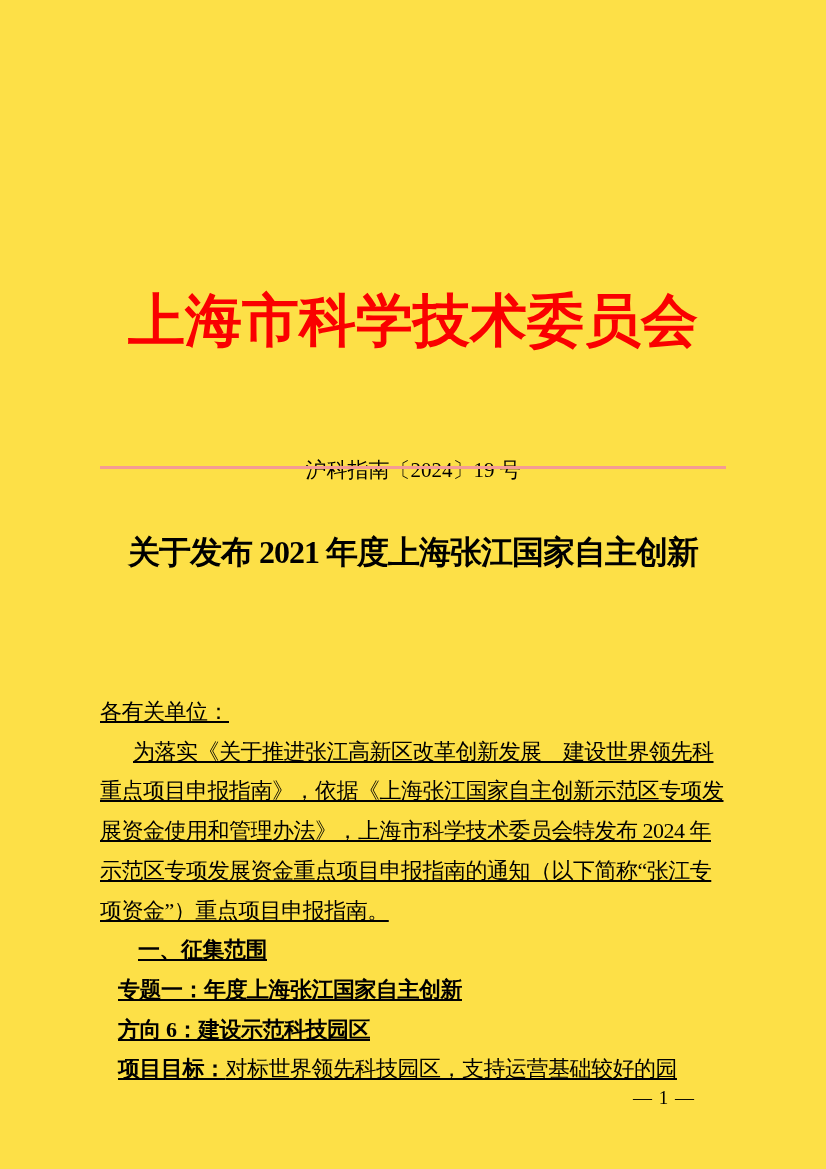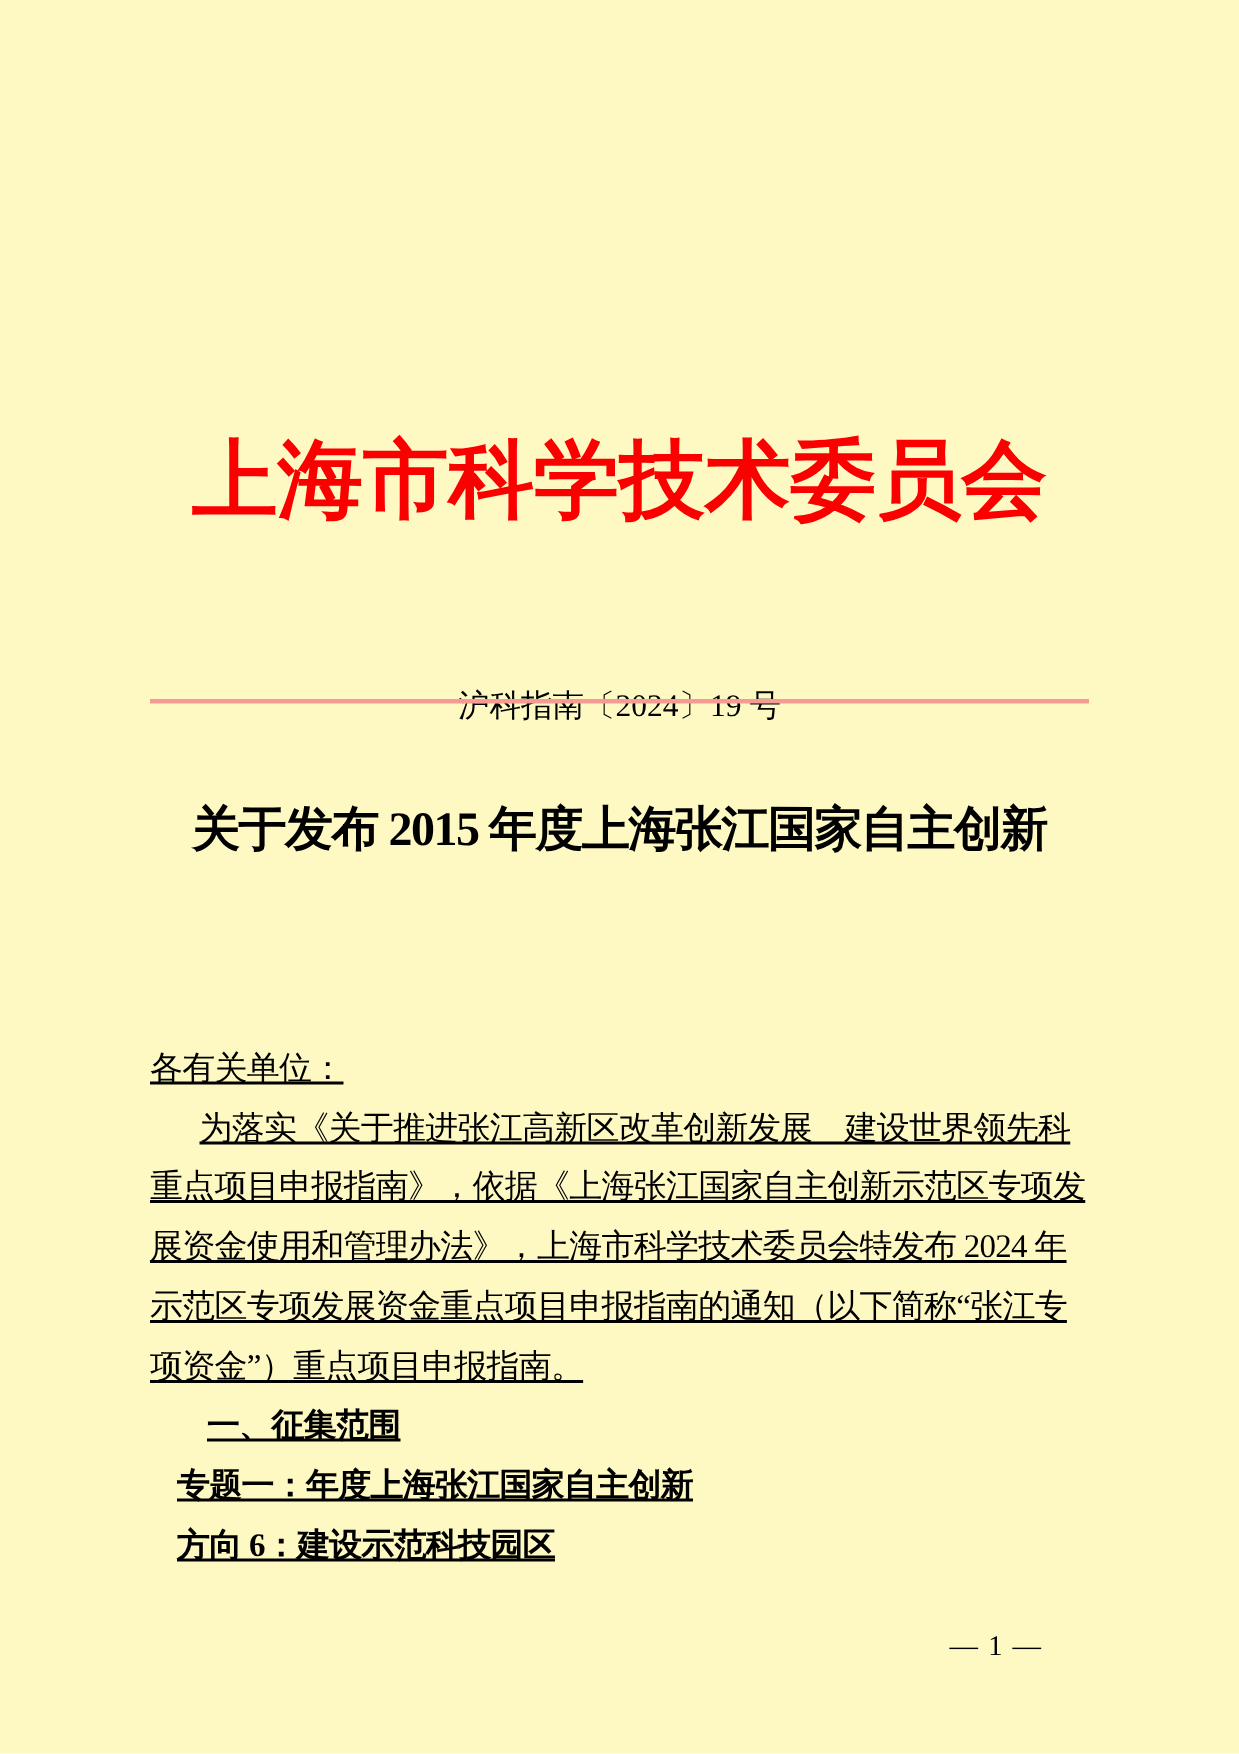--- a/index.html
+++ b/index.html
@@ -1,20 +1,20 @@
 <!DOCTYPE html>
 <html><head>
 <meta charset="utf-8">
 <style>
   html, body { margin: 0; padding: 0; background: #ffffff; }
   .page {
     position: relative;
     width: 826px;
     height: 1169px;
-    background: #fef9c3;
+    background: #fde047;
     font-family: "Liberation Serif", "DejaVu Serif", serif;
     color: #000000;
     overflow: hidden;
   }
   .agency-title {
     position: absolute;
     top: 288px; left: 0; width: 100%;
     text-align: center;
     color: #fa0000;
     font-size: 57px;
@@ -71,30 +71,33 @@
 
 <div class="page">
 
   <div class="agency-title">上海市科学技术委员会</div>
 
   <div class="doc-number">沪科指南〔2024〕19 号</div>
 
   <div class="red-divider"></div>
 
   <div class="notice-title">
-    <div>关于发布 2015 年度上海张江国家自主创新</div>
+    <div>关于发布 2021 年度上海张江国家自主创新</div>
   </div>
 
   <div class="body-text">
     <div>各有关单位：</div>
     <div class="ind-para">为落实《关于推进张江高新区改革创新发展　建设世界领先科</div>
     <div>重点项目申报指南》，依据《上海张江国家自主创新示范区专项发</div>
     <div>展资金使用和管理办法》，上海市科学技术委员会特发布 2024 年</div>
     <div>示范区专项发展资金重点项目申报指南的通知（以下简称“张江专</div>
     <div>项资金”）重点项目申报指南。</div>
     <div class="ind-sect bold">一、征集范围</div>
     <div class="ind-head bold">专题一：年度上海张江国家自主创新</div>
     <div class="ind-head bold">方向 6：建设示范科技园区</div>
+    <div class="ind-head">
+      <span class="bold">项目目标：</span><span>对标世界领先科技园区，支持运营基础较好的园</span>
+    </div>
   </div>
 
   <div class="page-number">— 1 —</div>
 
 </div>
 
 </body></html>

